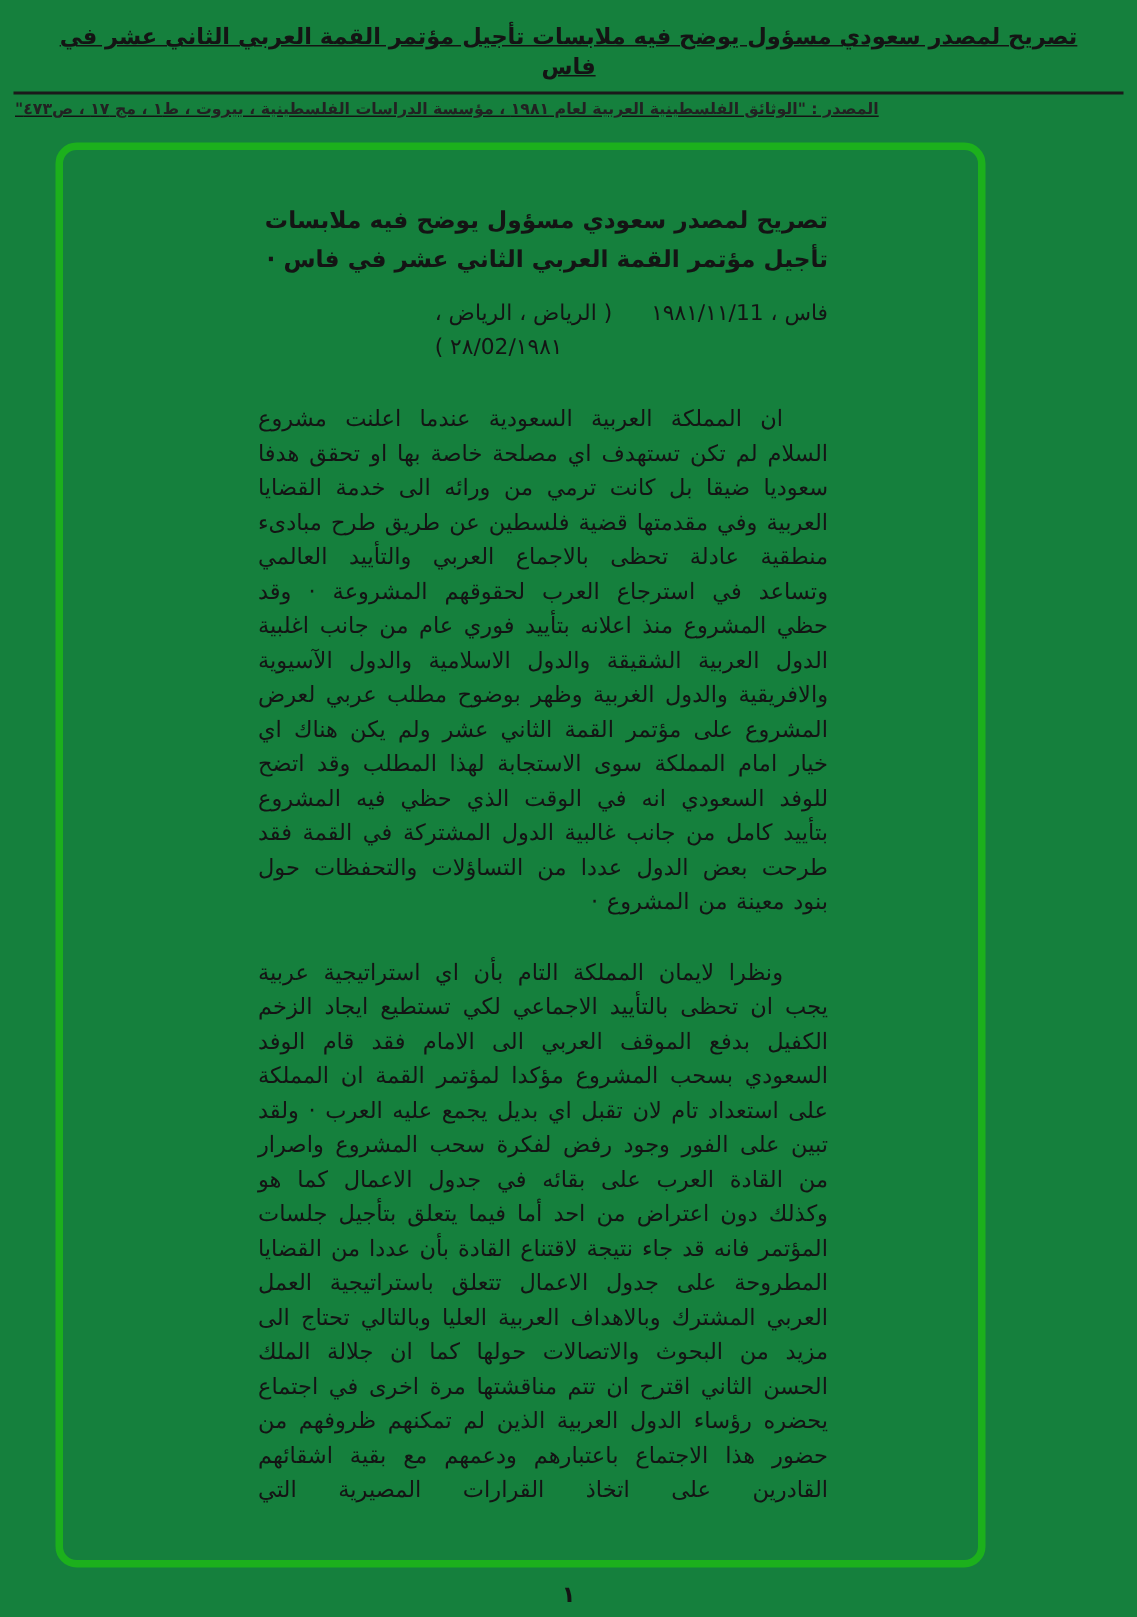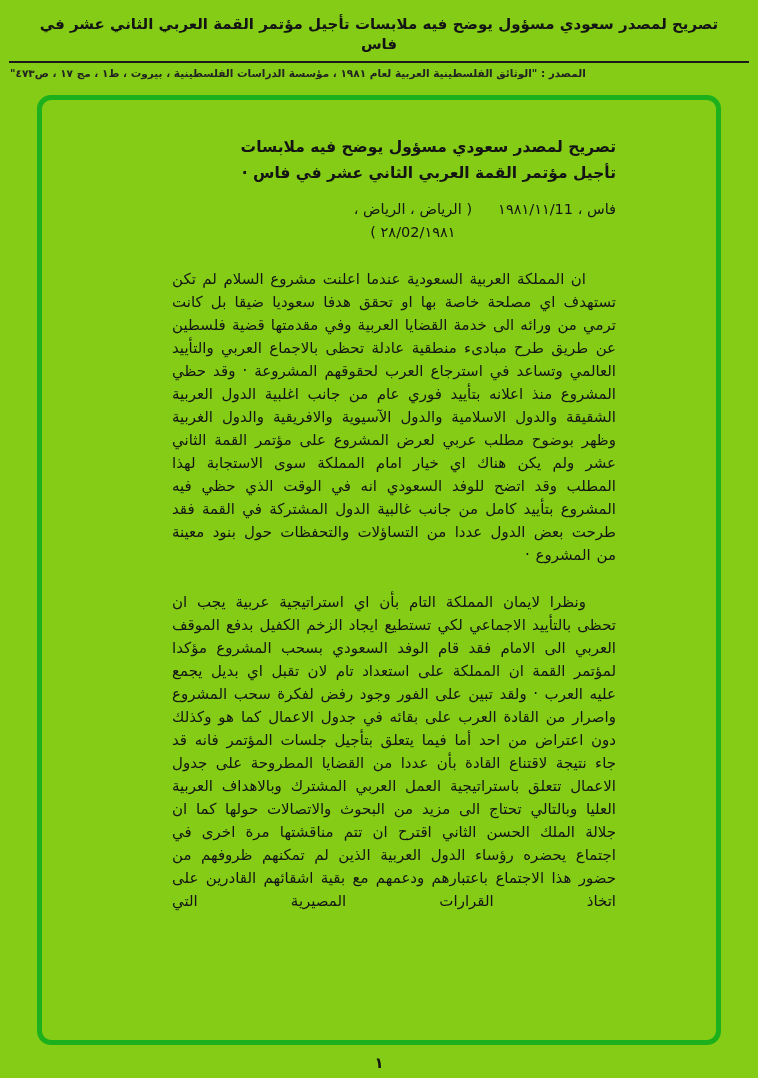--- a/index.html
+++ b/index.html
@@ -2,24 +2,25 @@
 <html lang="ar" style="--frame_green: #1cb01c;"><head>
 <meta charset="utf-8">
 <style>
   * { margin: 0; padding: 0; box-sizing: border-box; }
   html, body { background: #ffffff; }
   .page {
     position: relative;
     width: 758px;
     height: 1078px;
     margin: 0 auto;
-    background: #84cc16;
+    background: #15803d;
     overflow: hidden;
     font-family: "DejaVu Sans", sans-serif;
     color: #141414;
+    text-decoration: underline;
   }
   .top-title {
     direction: rtl;
     text-align: center;
     font-weight: bold;
     font-size: 15px;
     line-height: 20px;
     padding: 14px 20px 0;
   }
   .rule {
@@ -31,21 +32,21 @@
     text-align: left;          
     font-size: 10.5px;
     font-weight: bold;
     padding: 1px 10px 0;
     color: #222;
   }
   .green-frame {
     position: absolute;
     left: 37px;
     top: 95px;
-    width: 684px;
+    width: 620px;
     height: 950px;
     border: 5px solid var(--frame_green, #1cb01c);
     border-radius: 14px;
     overflow: hidden;
     direction: rtl;
   }
   .doc-column {
     padding: 34px 100px 0 130px; 
   }
   .doc-title {
@@ -57,21 +58,21 @@
   .dateline {
     margin: 12px 0 16px;
     font-size: 14.5px;
     line-height: 23px;
     text-align: right;
     white-space: nowrap;
   }
   .dateline-src {
     display: inline-block;
     margin-right: 26px;
-    text-align: center;
+    text-align: left;
     vertical-align: top;
   }
   .dateline-src span { display: block; }
   .para {
     font-size: 15px;
     line-height: 23px;
     text-align: justify;
     text-indent: 30px;
     margin-bottom: 12px;
     word-spacing: 1px;

